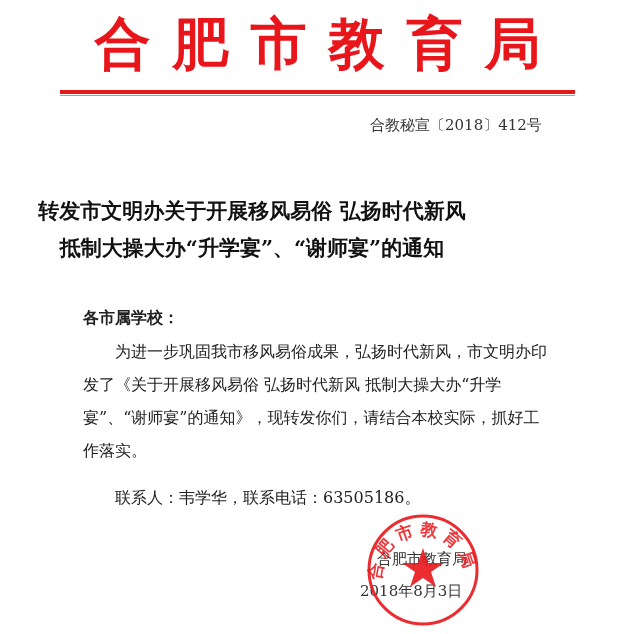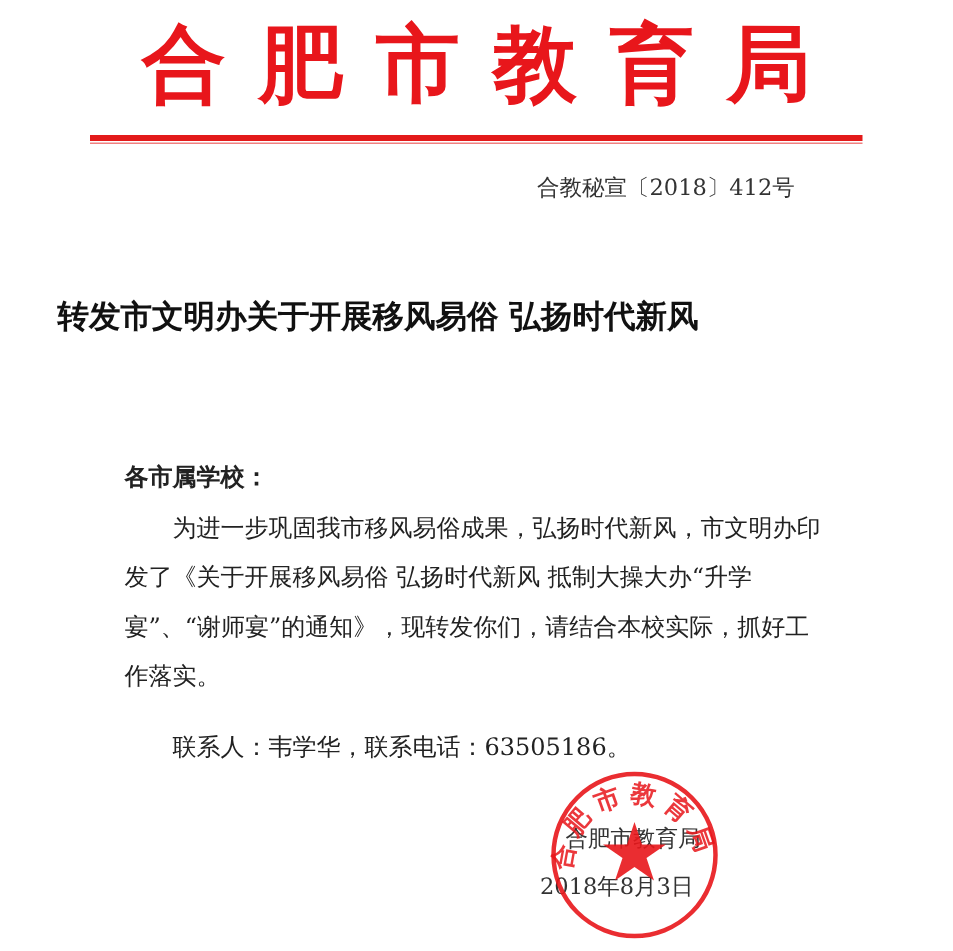--- a/index.html
+++ b/index.html
@@ -3,21 +3,21 @@
 <meta charset="utf-8">
 <style>
   html, body { margin:0; padding:0; background:#ffffff; }
   body { width:635px; height:634px; position:relative; overflow:hidden;
          font-family: "DejaVu Serif", "Liberation Serif", serif; color:#222; }
   .header-title { position:absolute; top:8px; left:0; width:635px; text-align:center;
          color:#e8161b; font-size:56px; font-weight:bold; letter-spacing:22px; text-indent:22px;
          line-height:70px; font-family:"DejaVu Serif", serif; }
   .red-rule { position:absolute; left:60px; width:515px; top:90px; height:4px; background:#e31a1a; }
   .red-rule2 { position:absolute; left:60px; width:515px; top:95px; height:1px; background:#f08080; }
-  .docno { position:absolute; top:116px; left:358px; font-size:15px; color:#333; white-space:nowrap; }
+  .docno { position:absolute; top:116px; left:370px; font-size:15px; color:#333; white-space:nowrap; }
   .title { position:absolute; top:192px; left:0; width:504px; text-align:center;
            font-size:21px; font-weight:bold; line-height:37px; color:#111; font-family:"DejaVu Serif", serif; }
   .body-text { position:absolute; left:83px; width:470px; font-size:16px; line-height:33px; color:#222; }
   .para { text-indent:32px; margin:0; }
   .salute { top:301px;font-weight:bold; }
   .p1 { top:335px; }
   .contact { top:467px;margin-top:14px; }
   .sign-org { position:absolute; top:550px; left:377px; font-size:15px; color:#333; white-space:nowrap; }
   .sign-date { position:absolute; top:582px; left:360px; font-size:15px; color:#333; white-space:nowrap; }
   .stamp { position:absolute; left:365px; top:512px; width:116px; height:116px; }
@@ -26,20 +26,21 @@
 <body>
 
 <div class="header-title">合肥市教育局</div>
 <div class="red-rule"></div>
 <div class="red-rule2"></div>
 
 <div class="docno">合教秘宣〔2018〕412号</div>
 
 <div class="title">
   <div>转发市文明办关于开展移风易俗 弘扬时代新风</div>
+  <div>抵制大操大办“升学宴”、“谢师宴”的通知</div>
 </div>
 
 <div class="body-text salute">各市属学校：</div>
 <p class="body-text para p1">为进一步巩固我市移风易俗成果，弘扬时代新风，市文明办印发了《关于开展移风易俗 弘扬时代新风 抵制大操大办“升学宴”、“谢师宴”的通知》，现转发你们，请结合本校实际，抓好工作落实。</p>
 <p class="body-text para contact">联系人：韦学华，联系电话：63505186。</p>
 
 <div class="sign-org">合肥市教育局</div>
 <div class="sign-date">2018年8月3日</div>
 
 <svg class="stamp" viewBox="0 0 116 116">

